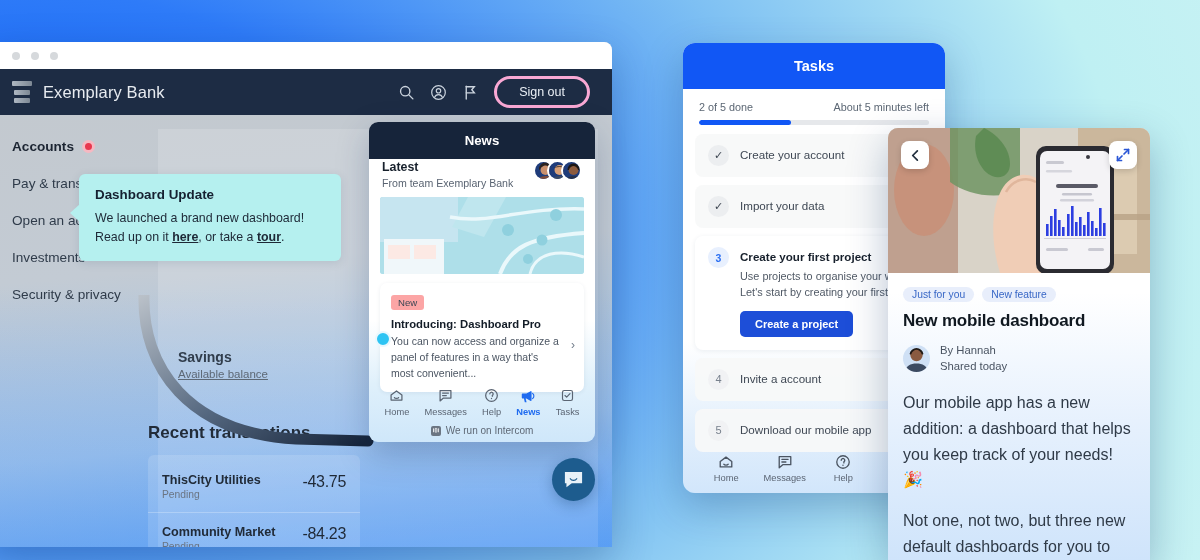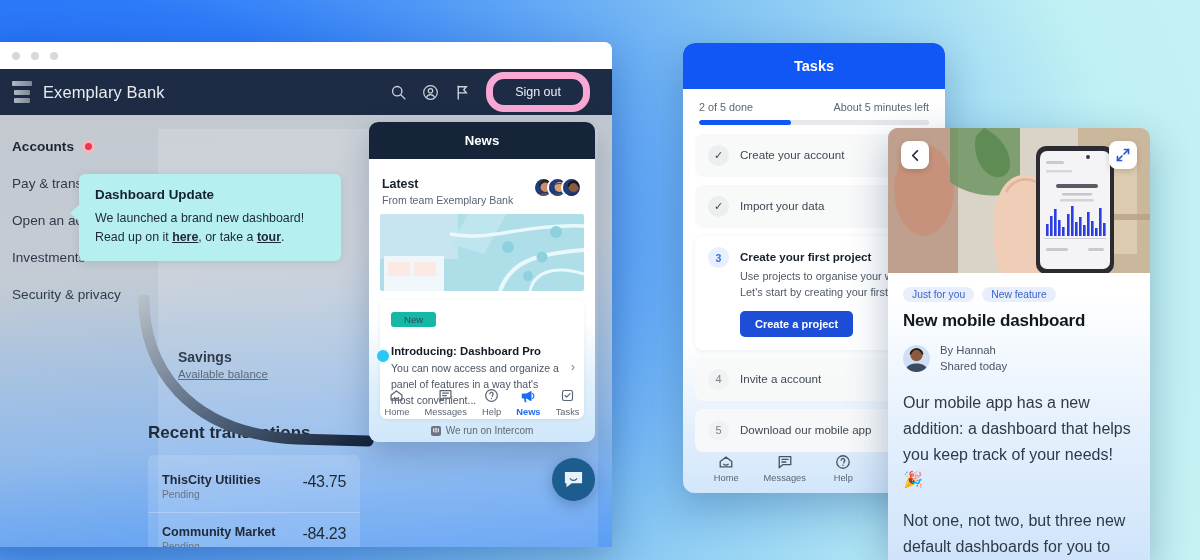--- a/index.html
+++ b/index.html
@@ -36,21 +36,21 @@
   .bank-logo { width: 20px; height: 22px; display:flex; flex-direction:column; justify-content:space-between; margin-right: 11px;}
   .bank-logo i { display:block; height:5px; border-radius:1px; background: linear-gradient(90deg,#aeb7c2,#7d8894); }
   .bank-logo i:nth-child(1){ width:20px; }
   .bank-logo i:nth-child(2){ width:16px; margin-left:2px;}
   .bank-logo i:nth-child(3){ width:16px; margin-left:2px;}
   .bank-title { color: #e7ebf0; font-size: 16.5px; letter-spacing: .1px; }
   .nav-right { margin-left: auto; display: flex; align-items: center; gap: 15px; }
   .nav-icon { width: 17px; height: 17px; opacity: .92; }
   .nav-icon svg { display:block; }
   .signout {
-    border: 7px solid #f9a8d4; color: #eaeff5; background: transparent;
+    border: 3px solid #f9a8d4; color: #eaeff5; background: transparent;
     border-radius: 18px; padding: 6px 22px; font-size: 12.5px;
     font-family: "Liberation Sans", sans-serif; cursor: pointer;
   }
   .bank-body { position: relative; height: 432px; background: linear-gradient(175deg,#c3c9cf 0%, #c3cbd4 35%, #9dc2e8 72%, #5aa2f2 100%); }
   .bank-body:after {
     content:""; position:absolute; inset:0;
     background: linear-gradient(180deg, rgba(255,255,255,0) 40%, rgba(90,150,250,.28) 100%);
     pointer-events:none;
   }
   .side-nav { position: absolute; left: 26px; top: 24px; width: 140px; z-index:3;}
@@ -97,32 +97,32 @@
   #news-panel {
     position: absolute; left: 369px; top: 122px; width: 226px; height: 320px;
     border-radius: 9px; overflow: hidden; z-index: 8;
     background: linear-gradient(180deg,#ffffff 0%, #ffffff 62%, #dff0fb 82%, #cfe7fa 100%);
     box-shadow: 0 12px 32px rgba(15,45,90,.25);
   }
   .news-header {
     height: 37px; background: #16243a; color: #fff; font-size: 13.2px;
     font-weight: bold; display:flex; align-items:center; justify-content:center;
   }
-  .news-latest { padding: 18px 13px 6px; display:flex; align-items:flex-start;}
+  .news-latest { padding: 1px 13px 6px; display:flex; align-items:flex-start;}
   .nl-title { font-size: 12.4px; font-weight: bold; color:#17202c;}
   .nl-sub { font-size: 10.6px; color:#5a6472; margin-top: 3px;}
   .avatars { margin-left:auto; display:flex; }
   .av { width: 21px; height:21px; border-radius:50%; border:2px solid #fff; margin-left:-7px; overflow:hidden;}
   .av:first-child{ margin-left:0;}
   .news-hero { margin: 2px 11px 0; height: 77px; border-radius: 3px; overflow:hidden; position:relative;
     background: linear-gradient(135deg,#cfe8f2 0%, #a9dce8 45%, #bde6ef 100%); }
   .news-card { margin: 9px 11px 0; background:#fff; border-radius: 7px; padding: 9px 11px 11px; position:relative;
     box-shadow: 0 1px 4px rgba(20,50,90,.08);}
-  .badge-new { display:inline-block; font-size:9.6px; color:#3b4654; background:#14b8a6;
-    border-radius: 3px; padding: 2px 13px; margin-bottom: 18px;}
+  .badge-new { display:inline-block; font-size:9.6px; color:#3b4654; background:#fca5a5;
+    border-radius: 3px; padding: 2px 7px; margin-bottom: 8px;}
   .nc-title { font-size: 11.3px; font-weight:bold; color:#131c27;}
   .nc-body { font-size: 10.5px; color:#4b5562; line-height:1.5; margin-top:4px; padding-right:14px;}
   .nc-chev { position:absolute; right: 9px; top: 50%; font-size: 12px; color:#737d8b;}
   .msg-dot { position:absolute; left: -5px; top: 48px; width:16px; height:16px; border-radius:50%;
      background:#2ec4f3; border:2px solid #e8f8fe; z-index:3;}
   .news-nav { position:absolute; left:0; right:0; bottom: 25px; display:flex; justify-content:space-around; padding: 0 8px;}
   .nn { text-align:center; font-size: 9.3px; color:#5b6573; cursor:pointer;}
   .nn.on { color:#1f6bf0; font-weight:bold;}
   .nn-ic { height: 17px; display:flex; align-items:center; justify-content:center; margin-bottom:3px;}
   .news-foot { position:absolute; left:0; right:0; bottom: 6px; text-align:center;

